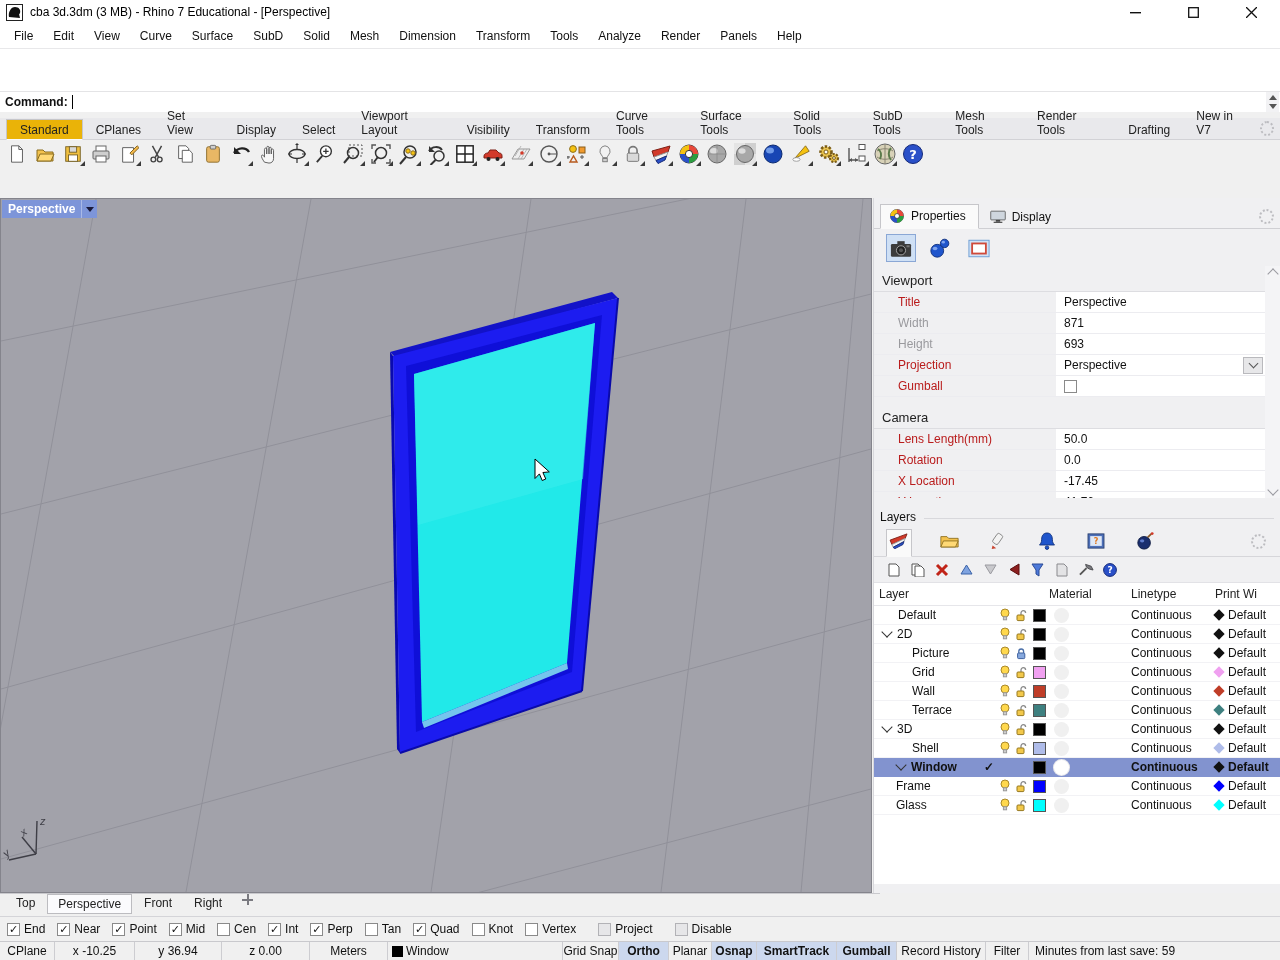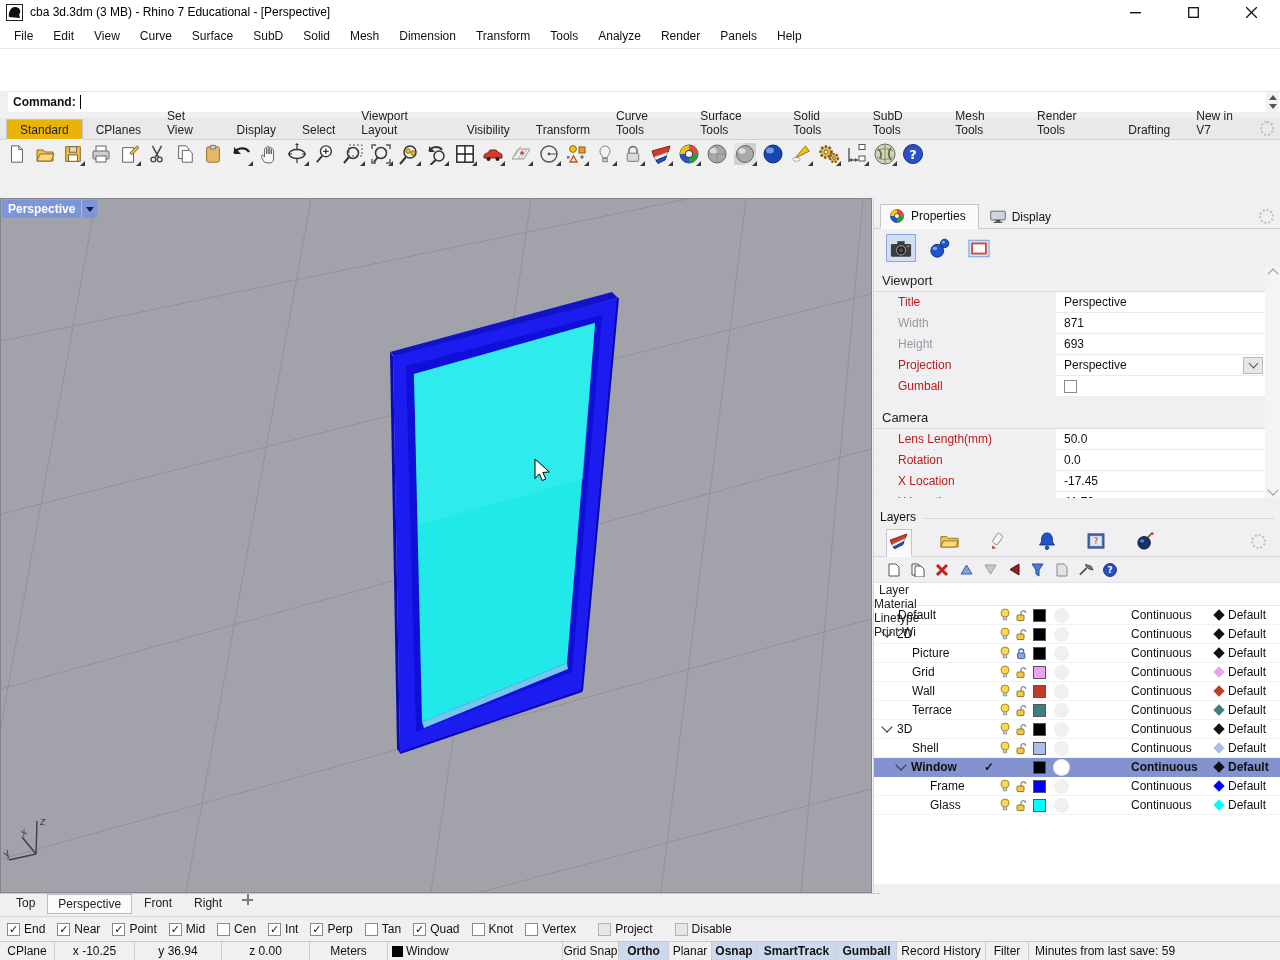--- a/index.html
+++ b/index.html
@@ -10,21 +10,21 @@
   .titlebar .title{font-size:12px;color:#000;}
   .win-controls{margin-left:auto;display:flex;height:100%;}
   .wc{width:58px;height:100%;display:flex;align-items:center;justify-content:center;font-size:13px;color:#111;}
 
   
   .menubar{position:absolute;top:24px;left:0;right:0;height:24px;background:#fff;display:flex;align-items:center;padding-left:4px;}
   .menu-item{padding:3px 10px;color:#111;}
 
   
   .cmdhist{position:absolute;top:48px;left:0;right:0;height:43px;background:#fff;border-top:1px solid #e8e8ea;box-sizing:border-box;}
-  .cmdline{position:absolute;top:91px;left:8px;right:0;height:21px;background:#fff;border-top:1px solid #e4e4e6;box-sizing:border-box;display:flex;align-items:center;padding-left:5px;}
+  .cmdline{position:absolute;top:91px;left:0;right:0;height:21px;background:#fff;border-top:1px solid #e4e4e6;box-sizing:border-box;display:flex;align-items:center;padding-left:5px;}
   .cmdprompt{font-weight:bold;}
   .caret{width:1px;height:14px;background:#000;margin-left:4px;}
   .cmdspin{position:absolute;right:1px;top:92px;width:13px;height:20px;background:#f2f2f4;display:flex;flex-direction:column;align-items:center;justify-content:space-between;padding:3px 0;box-sizing:border-box;}
   .tri-up{width:0;height:0;border-left:4px solid transparent;border-right:4px solid transparent;border-bottom:5px solid #555;}
   .tri-dn{width:0;height:0;border-left:4px solid transparent;border-right:4px solid transparent;border-top:5px solid #555;}
 
   
   .tabbar{position:absolute;top:118px;left:0;right:0;height:22px;background:#e9e9ec;display:flex;align-items:flex-end;padding-left:6px;border-bottom:1px solid #d2d2d6;box-sizing:border-box;}
   .ttab{padding:3px 13px 2px;color:#222;}
   .ttab.active{background:#eab308;border:1px solid #c6c6ca;border-bottom:1px solid #fafafa;margin-bottom:-1px;}
@@ -66,29 +66,29 @@
 
   
   .l-title{display:flex;align-items:center;gap:8px;padding:12px 6px 2px 6px;}
   .l-rule{flex:1;height:1px;background:#d8d8dc;margin-top:2px;}
   .l-tabs{display:flex;align-items:center;gap:25px;padding:3px 0 4px 12px;border-bottom:1px solid #d6d6da;position:relative;}
   .l-tabicon{width:24px;height:22px;display:flex;align-items:center;justify-content:center;}
   .l-tabicon.sel{background:#fafafa;border:1px solid #c6c6ca;border-bottom:1px solid #fafafa;margin-bottom:-5px;padding-bottom:4px;}
   .l-tools{display:flex;align-items:center;gap:8px;padding:5px 0 5px 12px;}
   .lti{width:16px;height:15px;display:flex;align-items:center;justify-content:center;}
   .l-table{background:#fff;border-top:1px solid #e2e2e6;height:301px;overflow:hidden;font-size:12px;}
-  .lhead{display:flex;align-items:flex-start;height:22px;border-bottom:1px solid #e6e6ea;color:#222;flex-direction:column;}
+  .lhead{display:flex;align-items:center;height:22px;border-bottom:1px solid #e6e6ea;color:#222;}
   .lh-layer{width:175px;padding-left:5px;box-sizing:border-box;}
   .lh-mat{width:82px;}
   .lh-line{width:84px;}
   .lh-print{flex:1;}
   .lrow{display:flex;align-items:center;height:19px;border-bottom:1px solid #f2f2f5;box-sizing:border-box;}
   .lrow.sel{background:#8293cf;font-weight:bold;border-bottom:1px solid #8293cf;}
   .c-name{width:122px;display:flex;align-items:center;box-sizing:border-box;}
-  .ind1{padding-left:24px;}.ind2{padding-left:38px;}.ind3{padding-left:56px;}
+  .ind1{padding-left:24px;}.ind2{padding-left:38px;}.ind3{padding-left:22px;}
   .chev{width:7px;height:7px;border-left:1.6px solid #333;border-bottom:1.6px solid #333;transform:rotate(-45deg);margin:-4px 6px 0 -15px;flex:none;}
   .curmark{margin-left:auto;margin-right:2px;font-weight:bold;}
   .c-ic{width:17px;display:flex;justify-content:center;}
   .c-sw{width:19px;display:flex;justify-content:center;}
   .sw{width:13px;height:13px;border:1px solid #555;box-sizing:border-box;}
   .c-mat{width:82px;display:flex;align-items:center;padding-left:5px;box-sizing:border-box;}
   .mcirc{width:15px;height:15px;border-radius:50%;background:#f0f0f0;}
   .mcirc.white{background:#fff;box-shadow:0 0 0 1px #e8e8ec;}
   .c-line{width:84px;}
   .c-print{flex:1;display:flex;align-items:center;gap:5px;}

